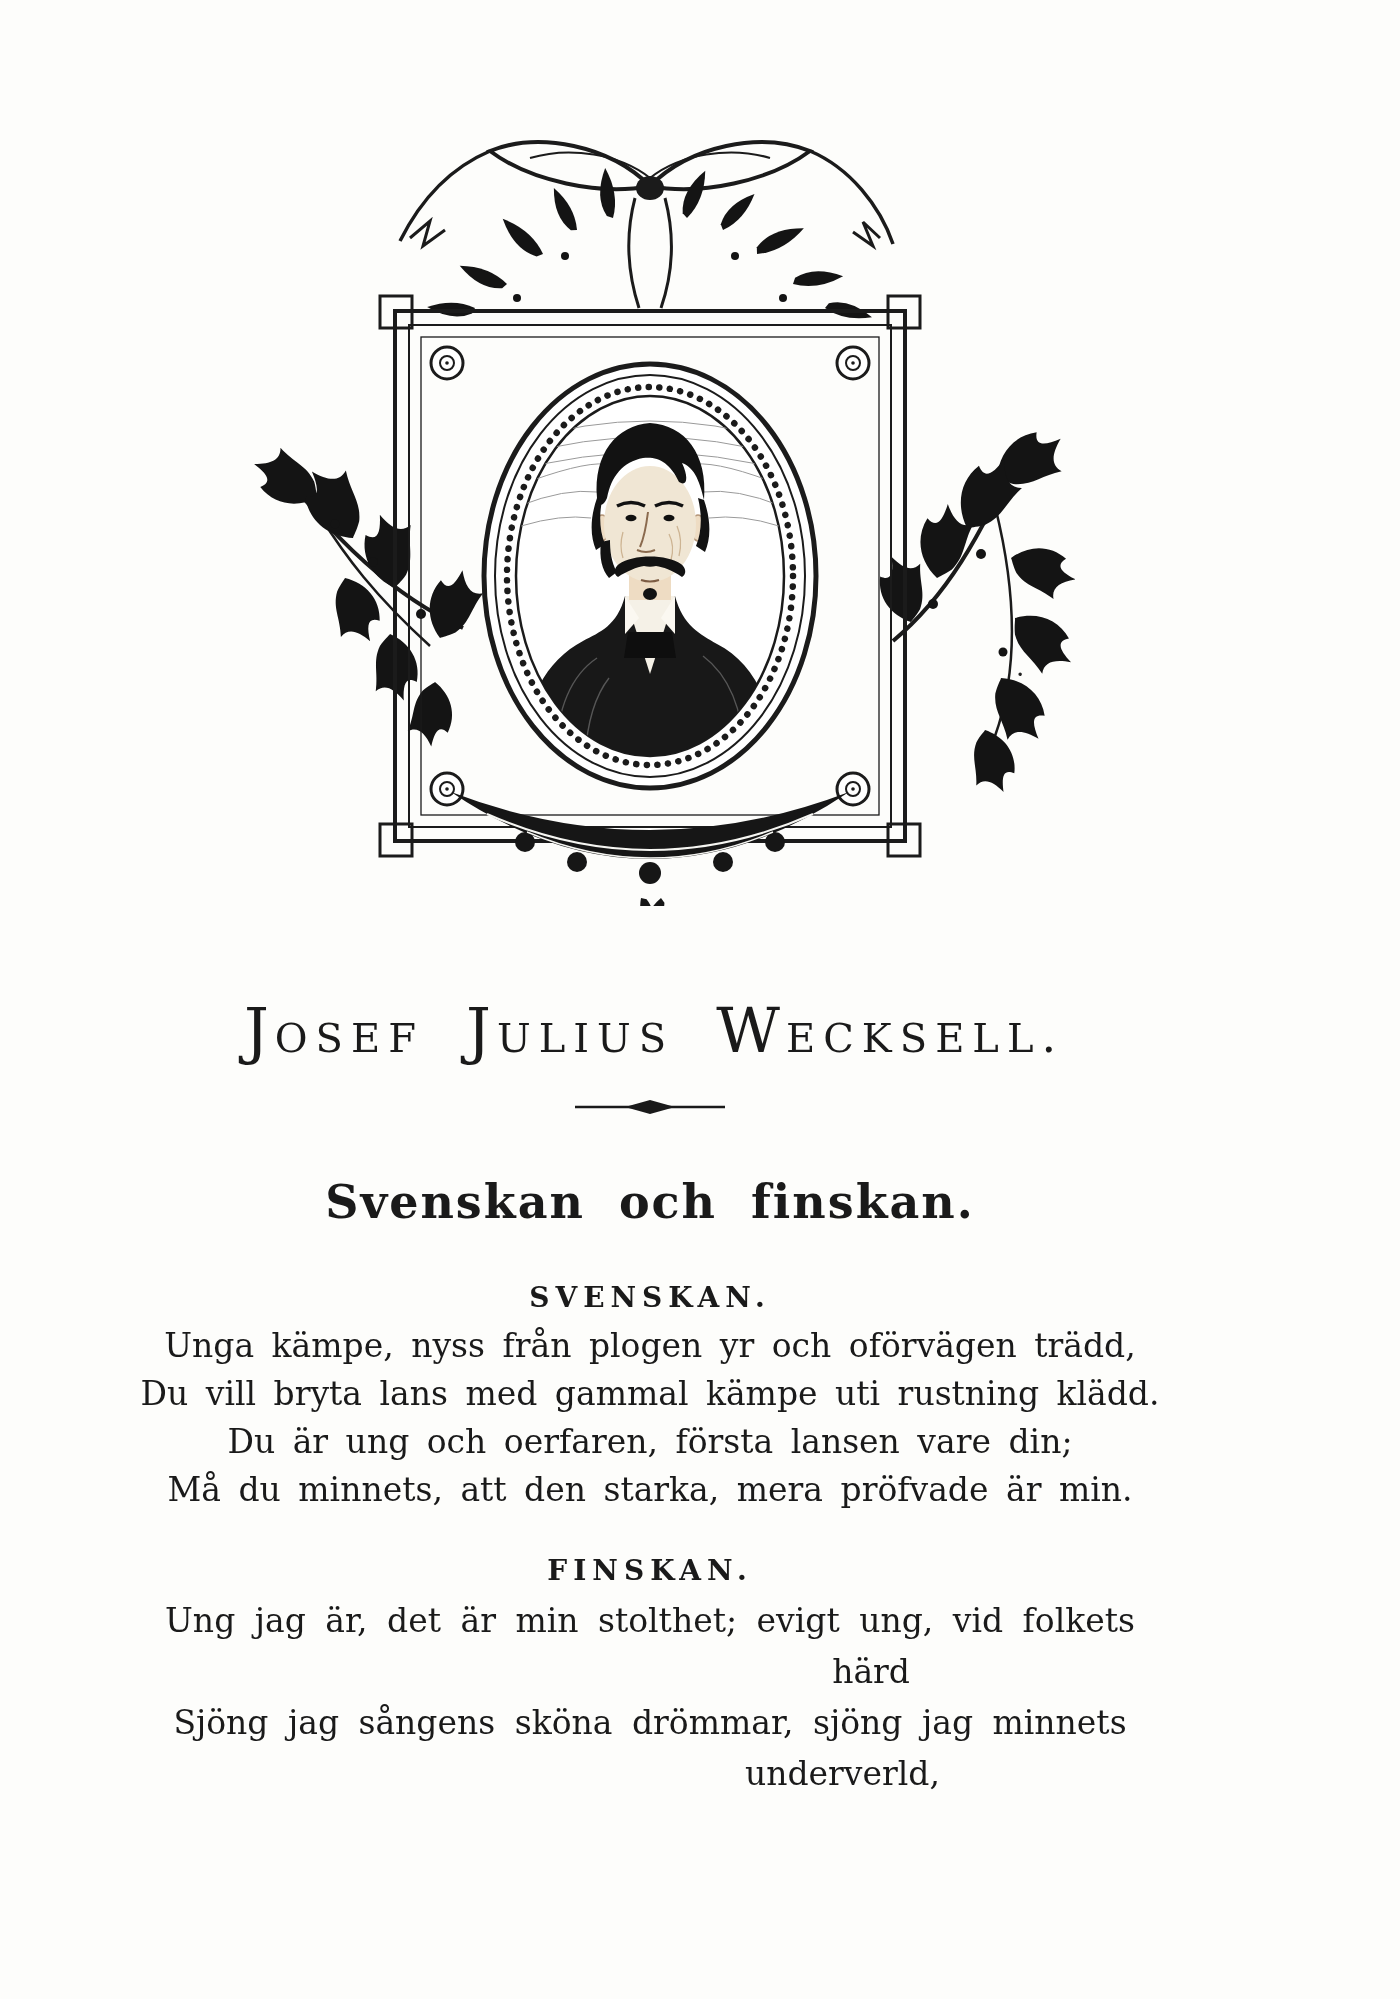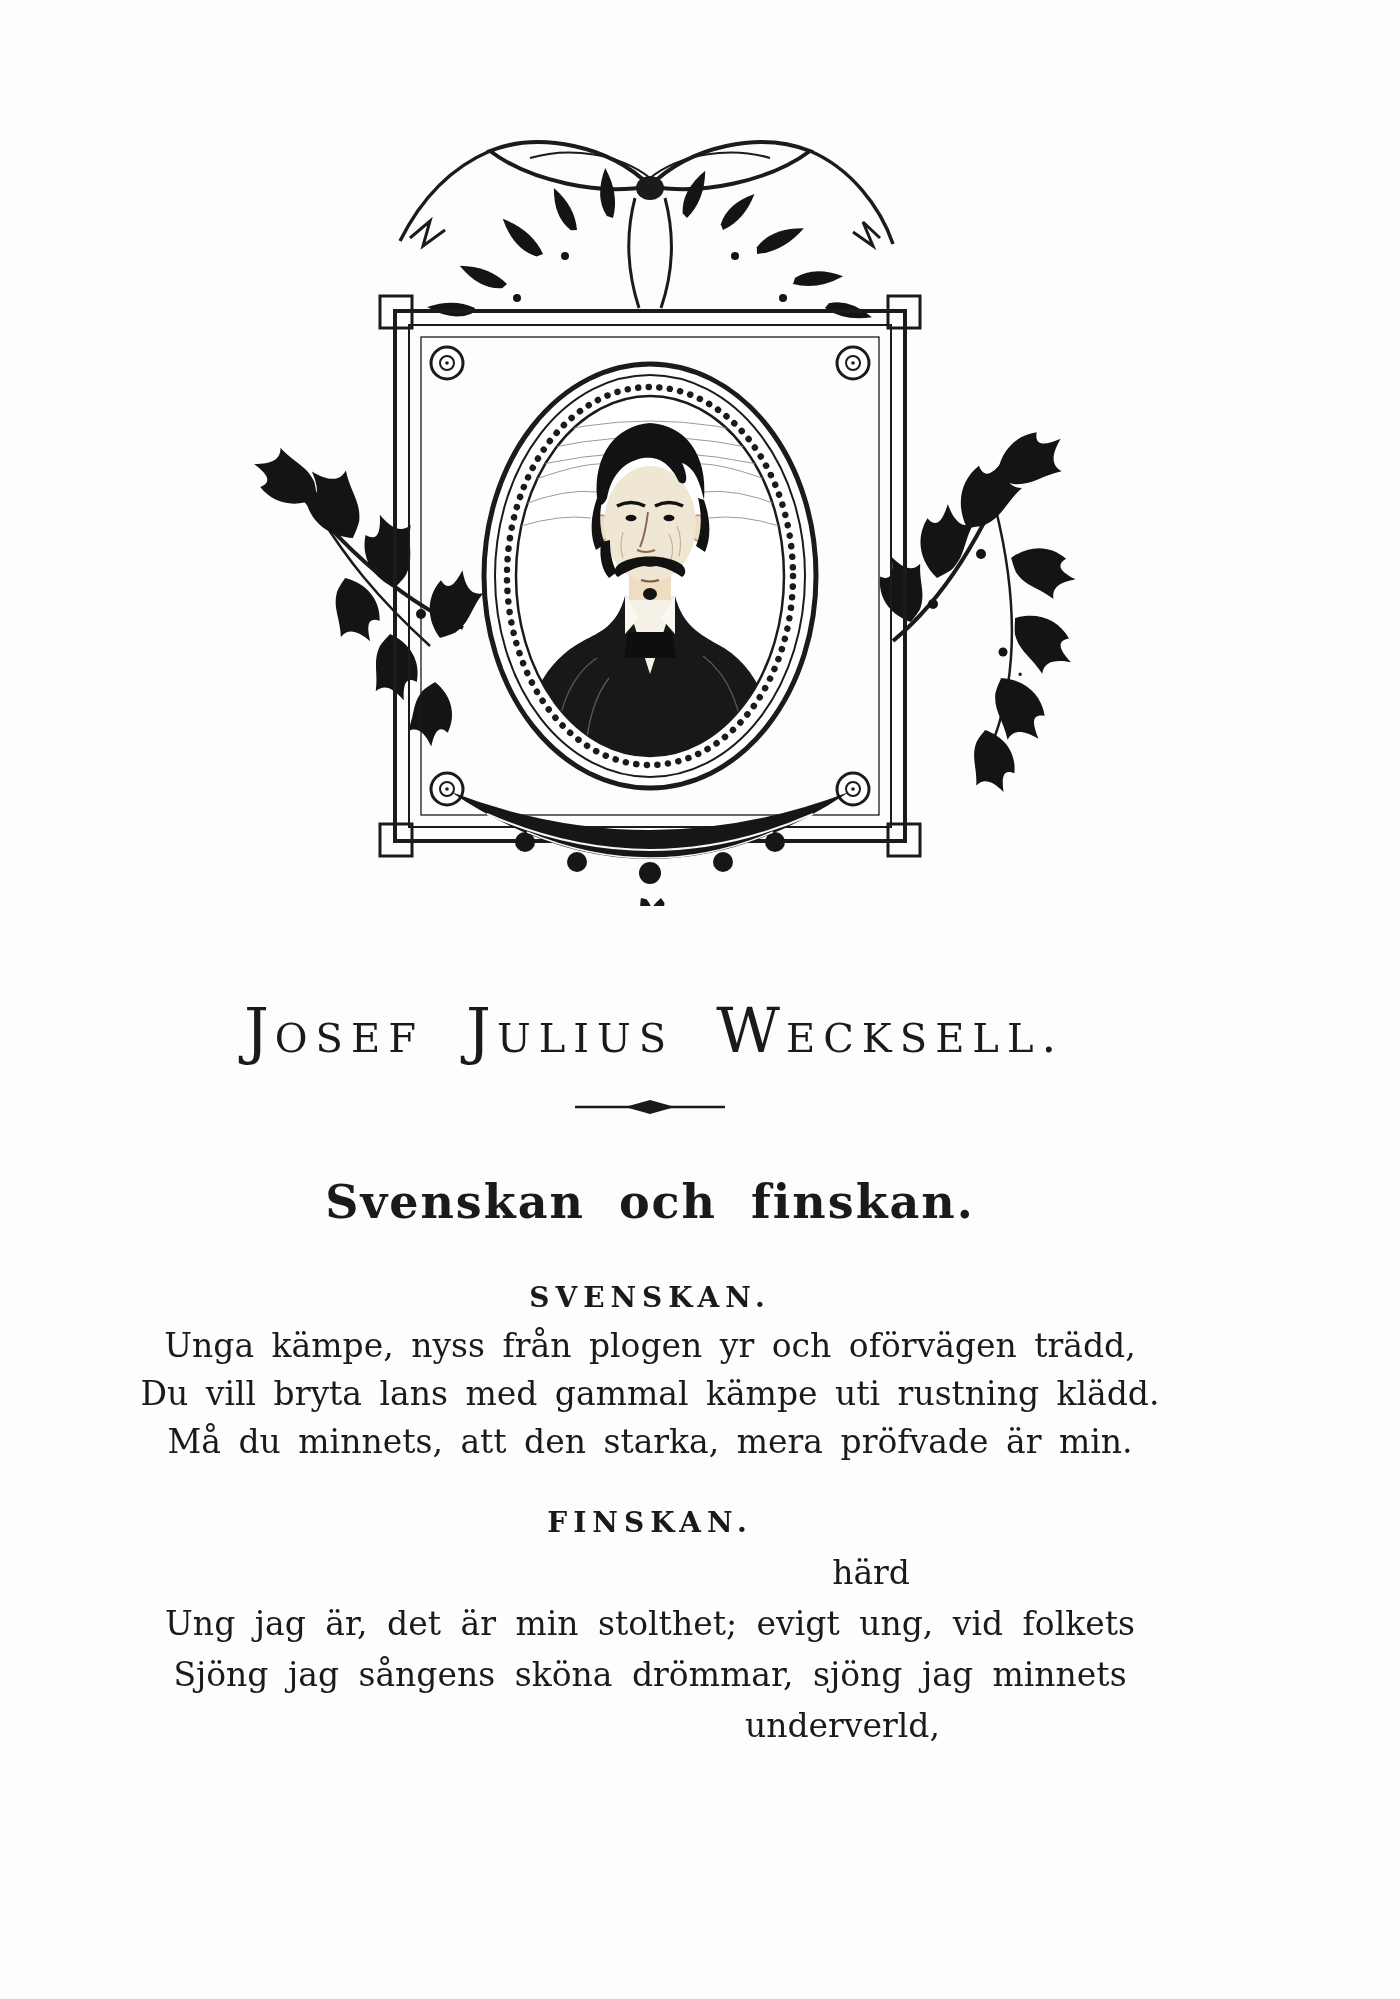--- a/index.html
+++ b/index.html
@@ -281,26 +281,27 @@
       <polygon points="75,3 100,10 75,17 50,10" fill="#1a1a1a"></polygon>
     </svg>
   </div>
 
   <h2 class="poem-title">Svenskan och finskan.</h2>
 
   <h3 class="section-heading">SVENSKAN.</h3>
   <div class="verse-block">
     <div class="verse-line">Unga kämpe, nyss från plogen yr och oförvägen trädd,</div>
     <div class="verse-line">Du vill bryta lans med gammal kämpe uti rustning klädd.</div>
+    <div class="verse-line">Du är ung och oerfaren, första lansen vare din;</div>
     <div class="verse-line">Må du minnets, att den starka, mera pröfvade är min.</div>
   </div>
 
   <h3 class="section-heading finskan">FINSKAN.</h3>
   <div class="verse-block finskan">
+    <div class="verse-line">Ung jag är, det är min stolthet; evigt ung, vid folkets</div>
     <div class="verse-line hang hang-1">härd</div>
-    <div class="verse-line">Ung jag är, det är min stolthet; evigt ung, vid folkets</div>
     <div class="verse-line">Sjöng jag sångens sköna drömmar, sjöng jag minnets</div>
     <div class="verse-line hang hang-2">underverld,</div>
   </div>
 
 </div>
 
 <span class="stray-mark">.</span>
 
 </body></html>

